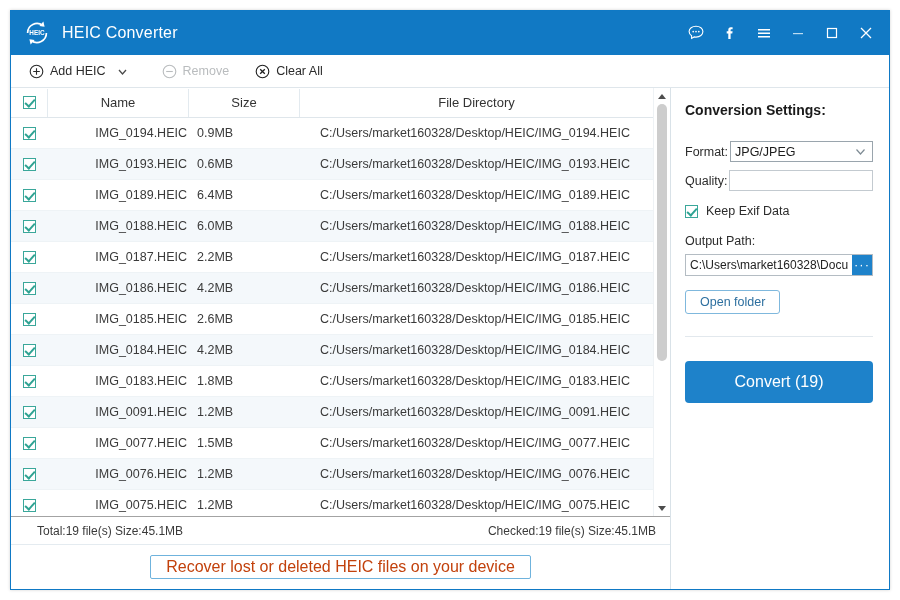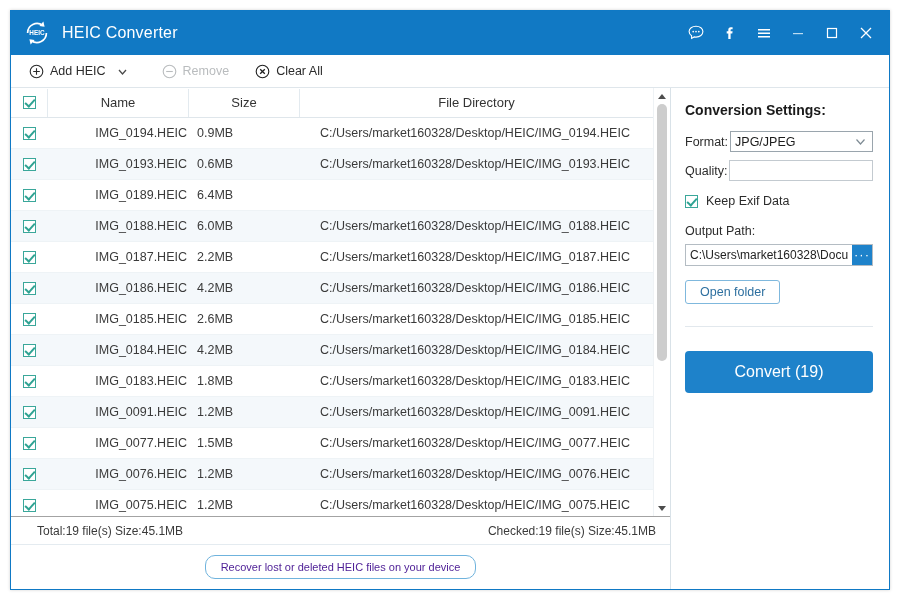--- a/index.html
+++ b/index.html
@@ -295,38 +295,38 @@
     height: 44px;
     flex: 0 0 auto;
     display: flex;
     align-items: center;
     justify-content: center;
     background: #ffffff;
     border-top: 1px solid #e4ebf0;
   }
   .recover-btn {
     border: 1px solid #6fb3dd;
-    border-radius: 10px;
+    border-radius: 2px;
     height: 24px;
     line-height: 22px;
     padding: 0 15px;
-    font-size: 11px;
-    color: #4c1d95;
+    font-size: 16px;
+    color: #c2410c;
     background: #ffffff;
     cursor: pointer;
     white-space: nowrap;
     box-sizing: border-box;
   }
 
   
   .settings-title {
     font-size: 14px;
     font-weight: bold;
     color: #1a1a1a;
-    margin-bottom: 13px;
+    margin-bottom: 23px;
   }
   .field-row {
     display: flex;
     align-items: center;
     margin-bottom: 11px;
   }
   .field-label {
     font-size: 12.5px;
     color: #2b2b2b;
     white-space: nowrap;
@@ -566,20 +566,21 @@
                   <span class="col-name">IMG_0193.HEIC</span>
                   <span class="col-size">0.6MB</span>
                   <span class="col-dir">C:/Users/market160328/Desktop/HEIC/IMG_0193.HEIC</span>
                 </div>
                 <div class="row">
                   <span class="col-chk">
                     <span class="cb checked"></span>
                   </span>
                   <span class="col-name">IMG_0189.HEIC</span>
                   <span class="col-size">6.4MB</span>
+                  <span class="col-dir">C:/Users/market160328/Desktop/HEIC/IMG_0189.HEIC</span>
                 </div>
                 <div class="row alt">
                   <span class="col-chk">
                     <span class="cb checked"></span>
                   </span>
                   <span class="col-name">IMG_0188.HEIC</span>
                   <span class="col-size">6.0MB</span>
                   <span class="col-dir">C:/Users/market160328/Desktop/HEIC/IMG_0188.HEIC</span>
                 </div>
                 <div class="row">

